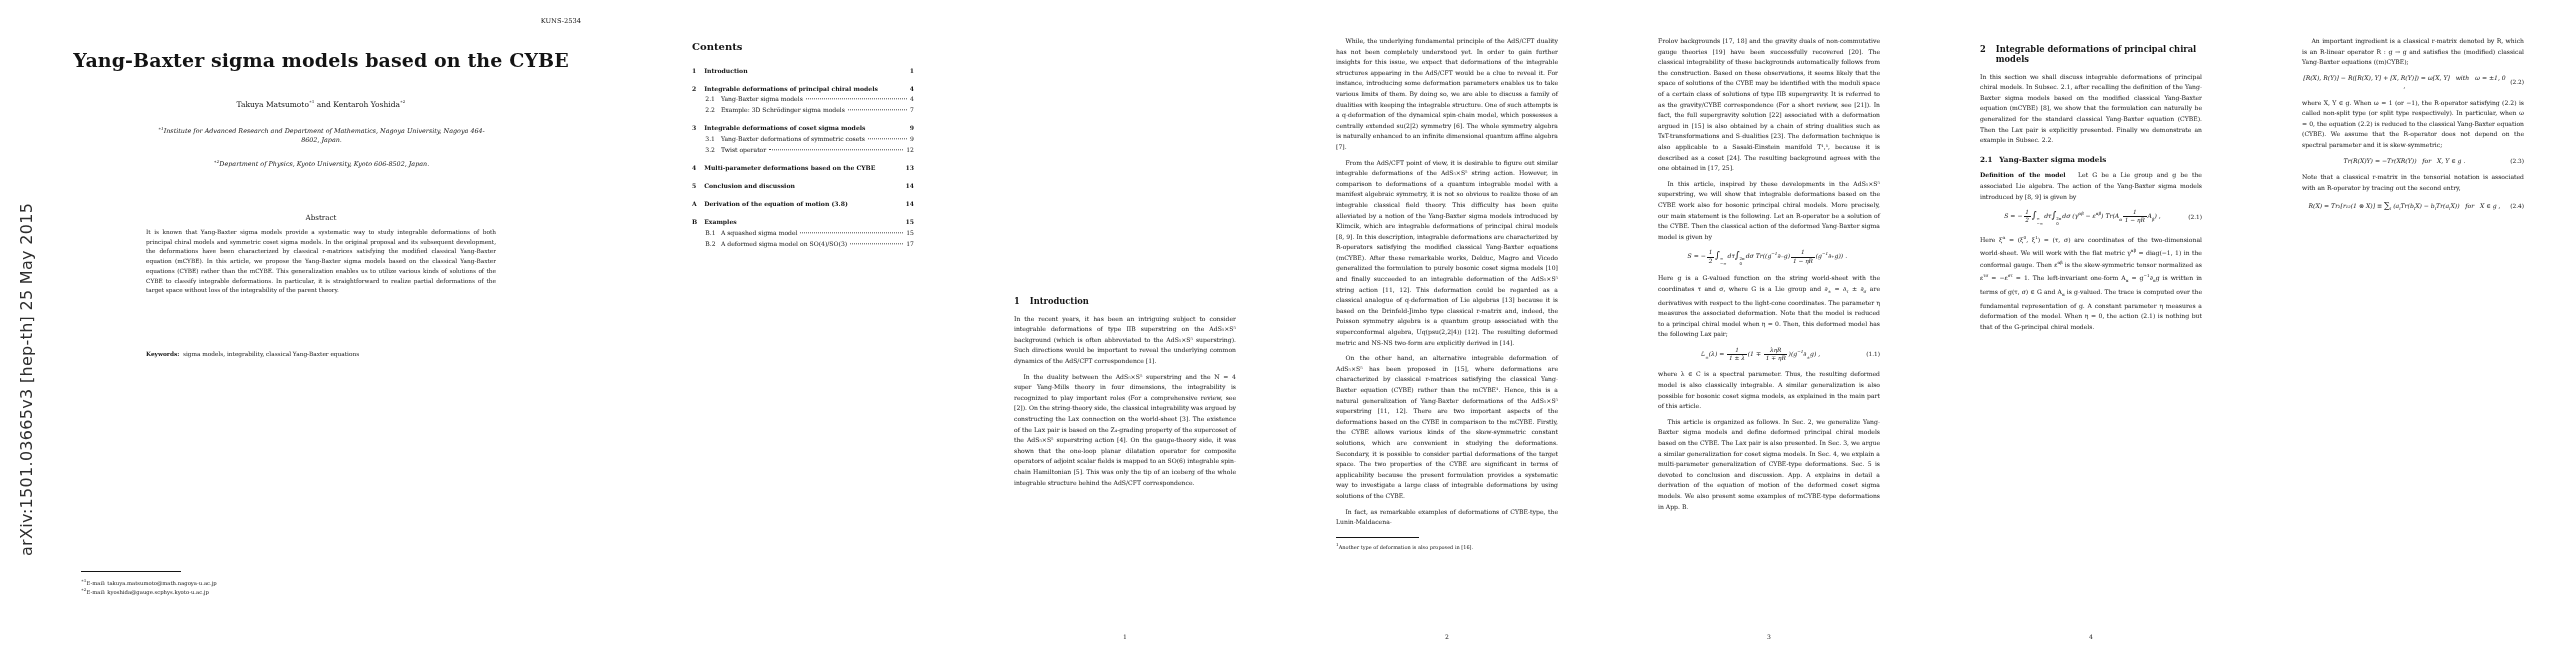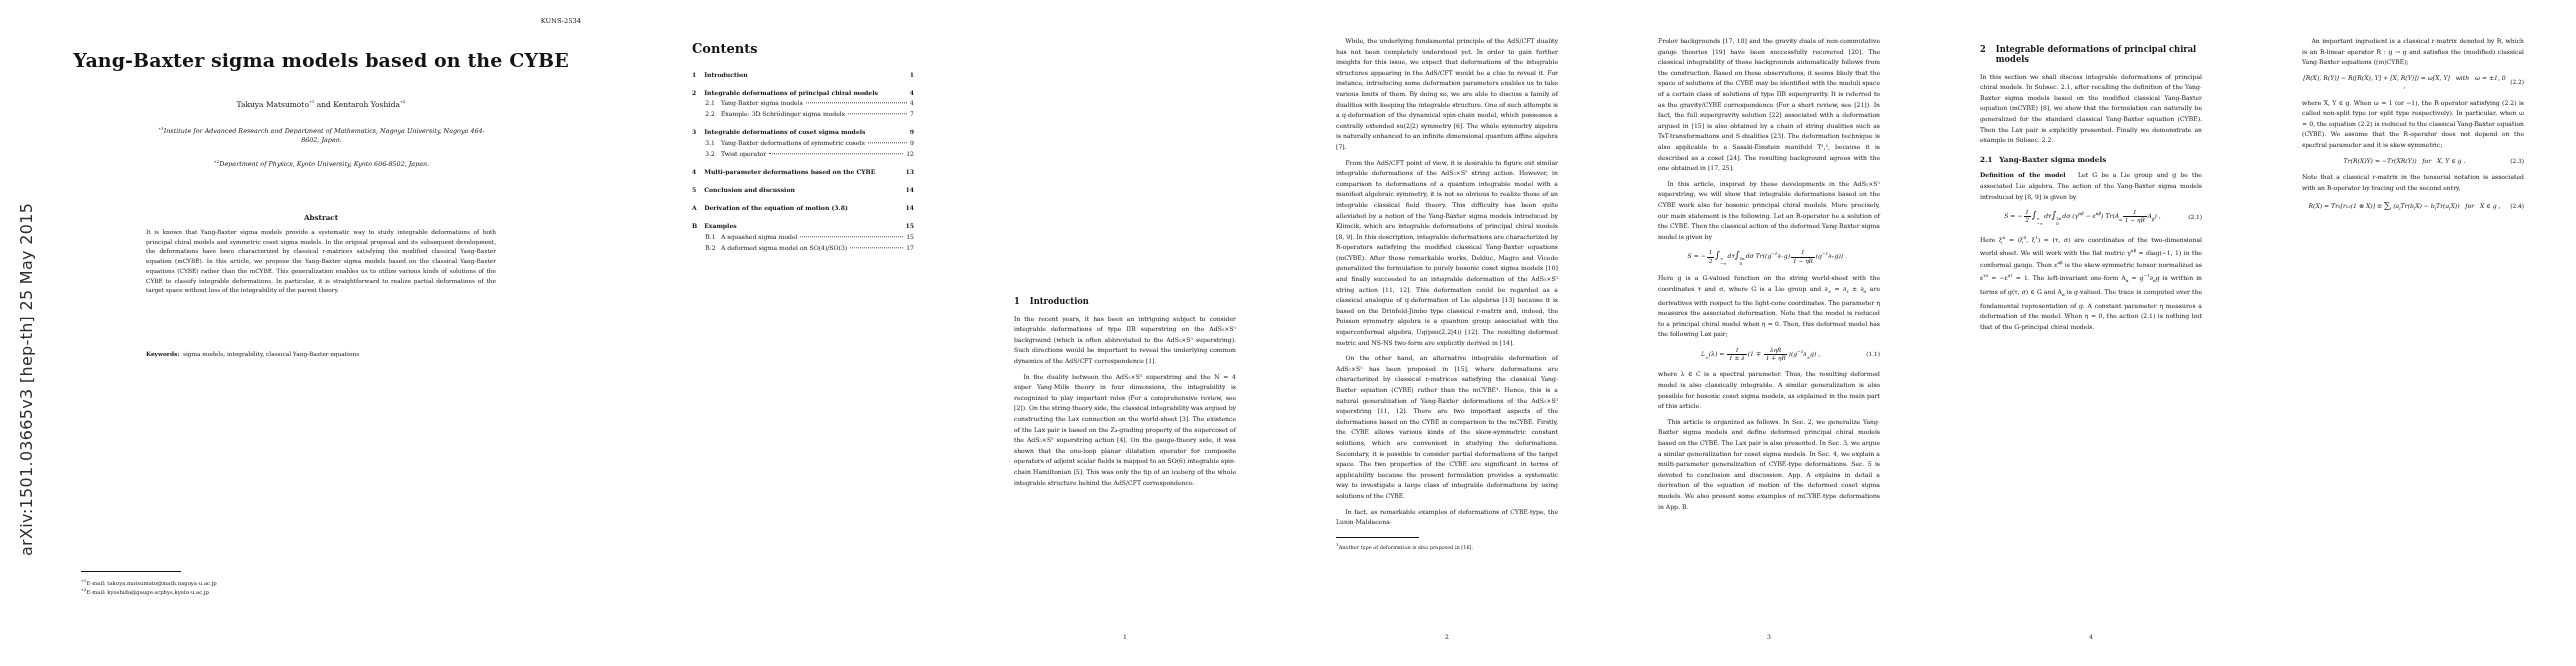--- a/index.html
+++ b/index.html
@@ -23,21 +23,21 @@
   }
   .kuns { position:absolute; top:16.7px; right:61px; font-size:6.7px; }
   .tp-title { position:absolute; top:49px; left:61px; right:61px; text-align:center;
               font-size:19px; font-weight:bold; letter-spacing:0.1px; }
   .tp-authors { position:absolute; top:99px; left:61px; right:61px; text-align:center; font-size:7.5px; }
   .tp-affil { position:absolute; left:156px; width:331px; text-align:center;
               font-style:italic; font-size:6.4px; line-height:9px; }
   .tp-affil.a1 { top:124px; }
   .tp-affil.a2 { top:157px; }
   .tp-abs-h { position:absolute; top:213px; left:61px; right:61px; text-align:center;
-              font-weight:bold; font-size:7.2px; }
+              font-weight:normal; font-size:7.2px; }
   .tp-abs { position:absolute; top:228px; left:146px; width:350px; font-size:5.8px;
             line-height:9.7px; text-align:justify; }
   .tp-kw { position:absolute; top:350px; left:146px; width:350px; font-size:5.8px; line-height:9px; }
   .tp-fnrule { position:absolute; top:571px; left:81px; width:100px; border-top:0.6px solid #141414; }
   .tp-fn { position:absolute; left:81px; font-size:5.3px; line-height:7.8px; }
   .tp-fn.f1 { top:577px; } .tp-fn.f2 { top:586px; }
 
   
   .tb { position:absolute; top:0; left:50px; width:222px; }
   .pad-contents { padding-top:41px; }
@@ -47,21 +47,21 @@
   .par.ind { text-indent:9.4px; }
   .pageno { position:absolute; bottom:27px; left:0; right:0; text-align:center; font-size:6.1px; }
 
   
   .sec-h { display:flex; font-weight:bold; font-size:8.3px; margin:7.8px 0 7.8px; }
   .sec-h .n { margin-right:10px; }
   .sub-h { display:flex; font-weight:bold; font-size:7.2px; margin:9px 0 6.7px; }
   .sub-h .n { margin-right:6.7px; }
 
   
-  .contents-h { font-size:13px; font-weight:bold; margin-bottom:14.5px; }
+  .contents-h { font-size:10px; font-weight:bold; margin-bottom:14.5px; }
   .toc-row { display:flex; align-items:baseline; font-size:6.1px; margin-top:3.9px; }
   .toc-row.sec { font-weight:bold; margin-top:11px; }
   .toc-row.sub { padding-left:13.3px; font-weight:normal; }
   .toc-num { flex:0 0 auto; min-width:12.2px; }
   .toc-row.sub .toc-num { min-width:15.6px; }
   .toc-title { flex:0 1 auto; }
   .toc-fill { flex:1 1 auto; }
   .toc-dots { flex:1 1 auto; margin:0 2.8px; border-bottom:0.9px dotted #4a4a4a; transform:translateY(-1.7px); }
   .toc-page { flex:0 0 auto; }
 

